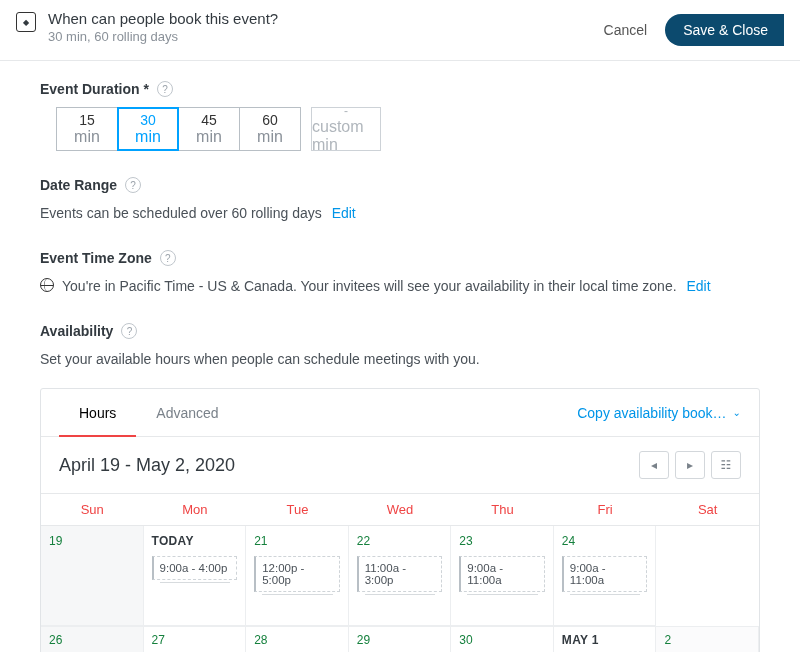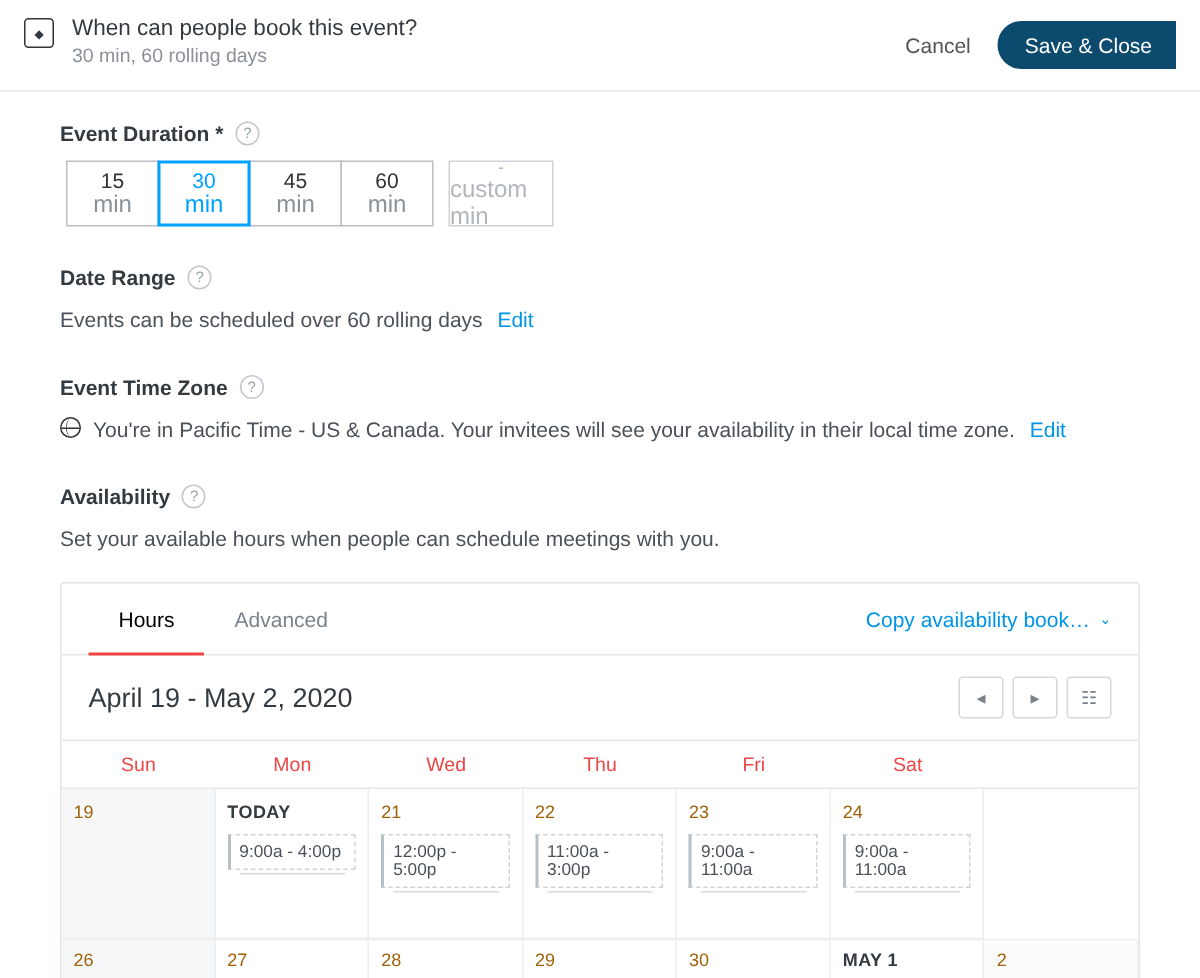--- a/index.html
+++ b/index.html
@@ -62,21 +62,21 @@
   .dur-row { display: flex; gap: 0; }
   .dur-cell {
     width: 62px; height: 44px;
     border: 1px solid #b8bfc5;
     display: flex; flex-direction: column;
     align-items: center; justify-content: center;
     font-size: 14px;
     cursor: pointer;
     margin-left: -1px;
   }
-  .dur-cell:first-child { margin-left: 4px; }
+  .dur-cell:first-child { margin-left: 16px; }
   .dur-cell .n { font-size: 14px; color: #333; }
   .dur-cell .u { font-size: 16px; color: #8a9199; }
   .dur-cell.selected {
     border: 2px solid #00a2ff;
     color: #00a2ff;
     z-index: 1;
   }
   .dur-cell.selected .n, .dur-cell.selected .u { color: #00a2ff; }
   .dur-custom {
     width: 70px; margin-left: 10px;
@@ -167,21 +167,21 @@
   }
   .cal-cell {
     border-right: 1px solid #eceef0;
     border-bottom: 1px solid #eceef0;
     min-height: 100px;
     padding: 8px 8px;
     position: relative;
   }
   .row2 .cal-cell { min-height: 28px; padding: 6px 8px;}
   .cal-cell:first-child { background: #f6f7f8; }
-  .cal-cell .dnum { font-size: 12px; color: #a16207; }
+  .cal-cell .dnum { font-size: 12px; color: #15803d; }
   .cal-cell .dnum.bold { font-weight: 700; color: #333a40; letter-spacing: 0.3px;}
   .slot {
     margin-top: 8px;
     border: 1px dashed #cfd4d8;
     border-left: 2px solid #b8bfc5;
     padding: 5px 6px;
     font-size: 11.5px;
     color: #4a5158;
     position: relative;
   }
@@ -287,20 +287,21 @@
         <div class="cal-range">April 19 - May 2, 2020</div>
         <button class="nav-btn">◂</button>
         <button class="nav-btn">▸</button>
         <button class="nav-btn">☷</button>
       </div>
 
       <div class="cal-grid">
         <div class="cal-head">
           <div>Sun</div>
           <div>Mon</div>
+          <div>Tue</div>
           <div>Wed</div>
           <div>Thu</div>
           <div>Fri</div>
           <div>Sat</div>
         </div>
         <div class="cal-body" id="cal-row1">
             <div class="cal-cell" style="background: rgb(246, 247, 248);">
               <div class="dnum">19</div>
             </div>
             <div class="cal-cell">

